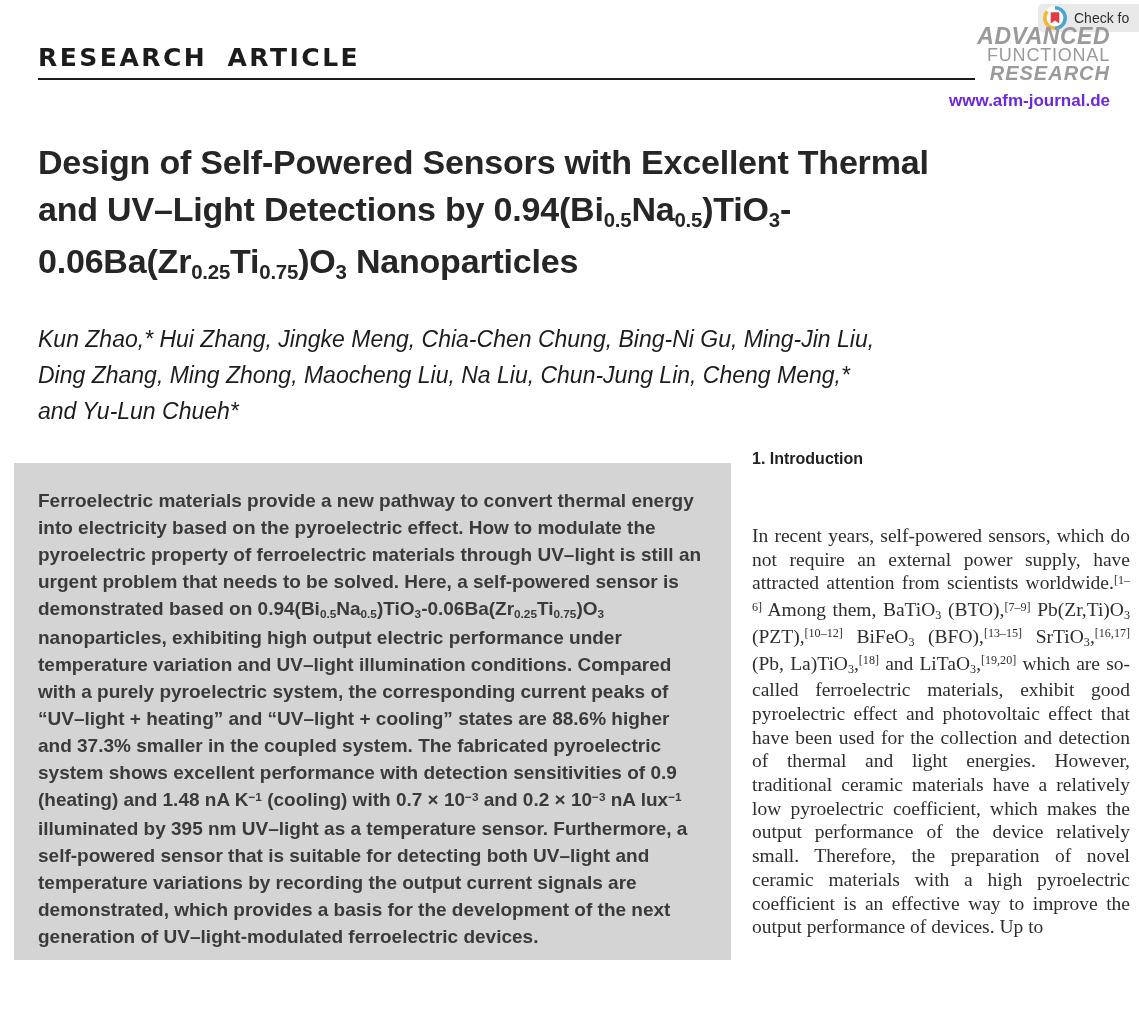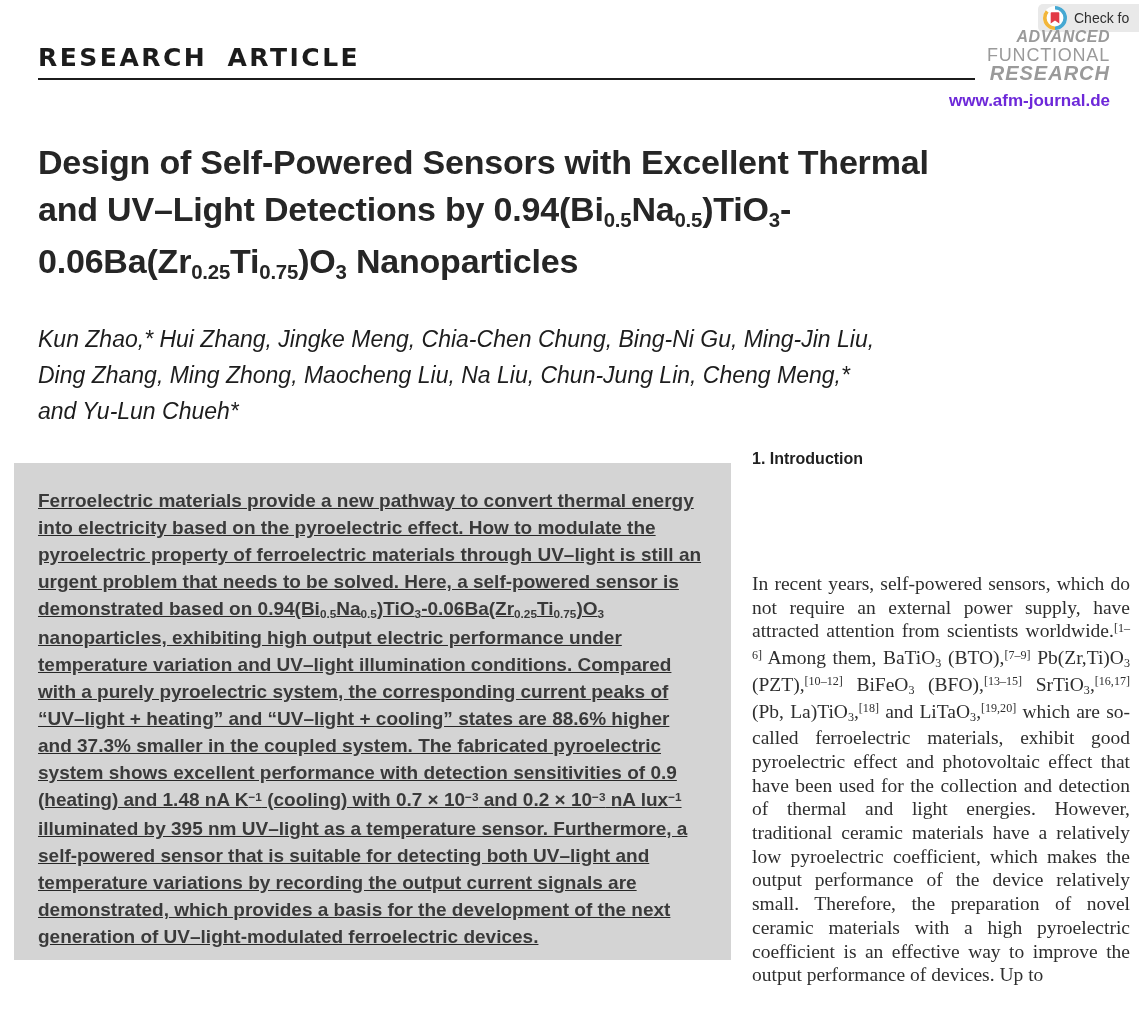--- a/index.html
+++ b/index.html
@@ -32,21 +32,21 @@
   }
   .crossmark .cm-label{
     font-size:14px;color:#2e2e2e;white-space:nowrap;
   }
   .logo{
     position:absolute;right:29px;top:27px;
     text-align:right;color:#9a9a9a;
     font-family:"Liberation Sans",sans-serif;
     user-select:none;
   }
-  .logo .l1{font-size:16px;line-height:19px;font-weight:800;font-style:italic;letter-spacing:0.5px;}
+  .logo .l1{font-size:23px;line-height:19px;font-weight:800;font-style:italic;letter-spacing:0.5px;}
   .logo .l2{font-size:18px;line-height:18px;font-weight:400;letter-spacing:0.8px;}
   .logo .l3{font-size:20px;line-height:18px;font-weight:800;font-style:italic;letter-spacing:1px;}
   .journal-url{
     position:absolute;right:29px;top:91px;
     font-size:17px;font-weight:700;color:#6d28d9;
   }
   
   .title{
     position:absolute;left:38px;top:139px;width:1060px;
     font-size:34px;font-weight:700;line-height:47px;
@@ -57,40 +57,38 @@
     position:absolute;left:38px;top:321px;width:1060px;
     font-size:23px;font-style:italic;line-height:36px;color:#1d1d1d;
   }
   
   .abstract-box{
     position:absolute;left:14px;top:463px;
     width:717px;height:497px;
     background:#d4d4d4;
     box-sizing:border-box;
     padding:24px 26px 0 24px;
-    text-decoration:underline;
   }
   .abstract-text{
     font-size:19px;font-weight:700;line-height:27px;
     color:#3a3a3a;letter-spacing:0px;
   }
   .abstract-text sub{font-size:62%;position:relative;top:0.25em;vertical-align:baseline;}
   .abstract-text sup{font-size:62%;position:relative;top:-0.45em;vertical-align:baseline;}
   
   .section-heading{
     position:absolute;left:752px;top:450px;
     font-size:16px;font-weight:700;color:#1f1f1f;
     font-family:"Liberation Sans",sans-serif;
   }
   .section-body{
     position:absolute;left:752px;top:524px;width:378px;
     font-family:"Liberation Serif","DejaVu Serif",serif;
     font-size:19.5px;line-height:23.7px;color:#2e2e2e;
     text-align:justify;
-    margin-top:48px;
   }
   .section-body sub{font-size:62%;position:relative;top:0.25em;vertical-align:baseline;}
   .section-body sup{font-size:62%;position:relative;top:-0.45em;vertical-align:baseline;}
 </style>
 </head>
 <body>
 
 <div class="page">
 
   <div class="kicker">RESEARCH ARTICLE</div>

